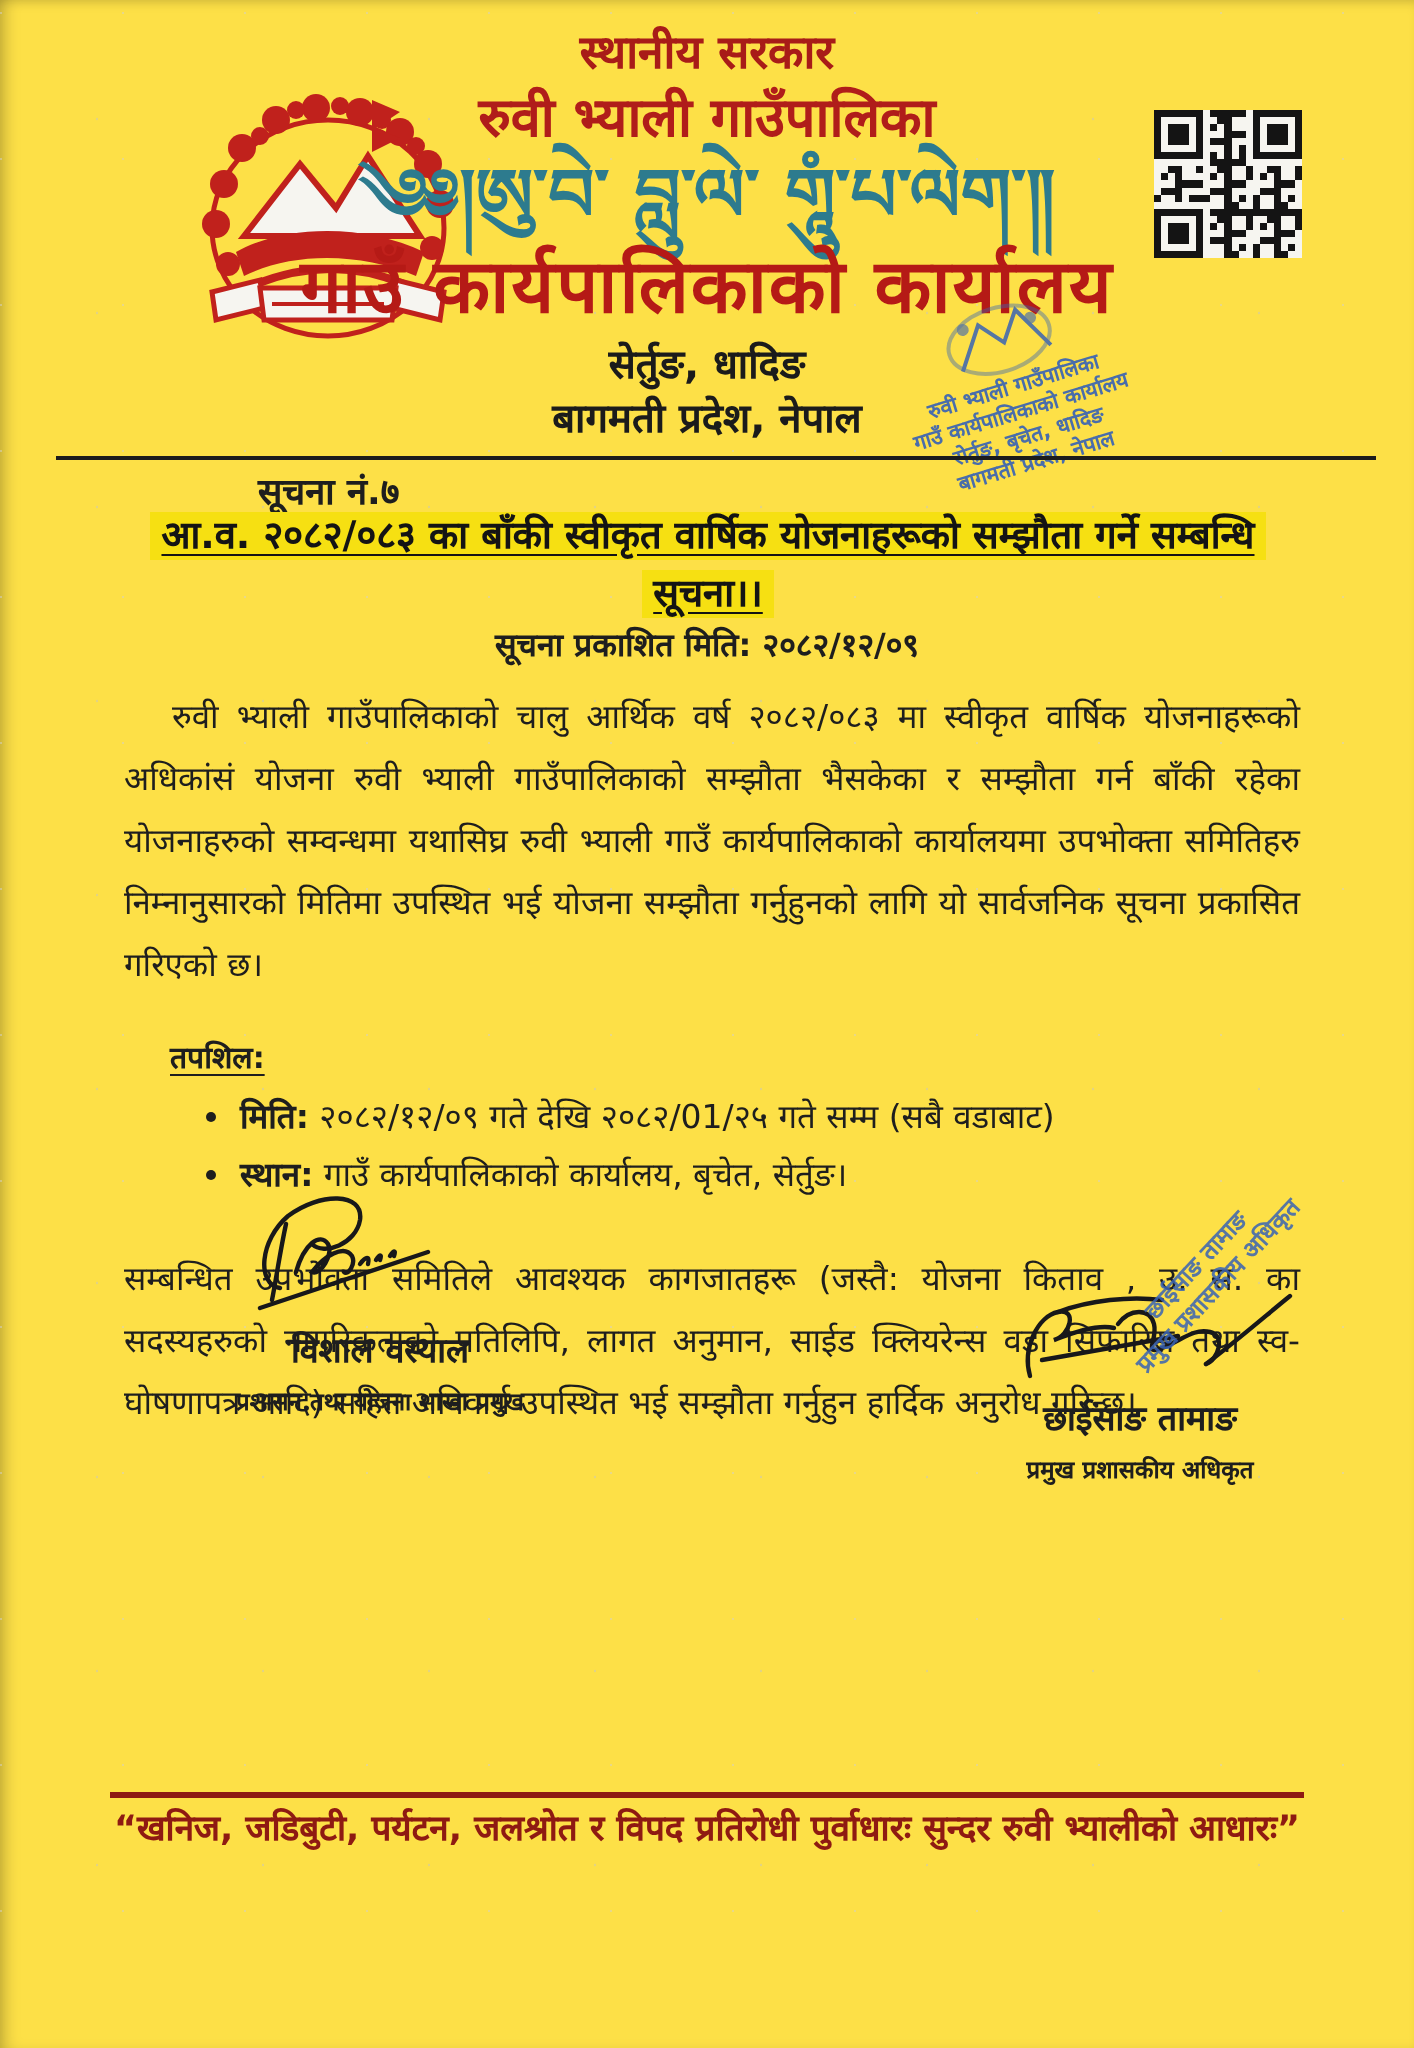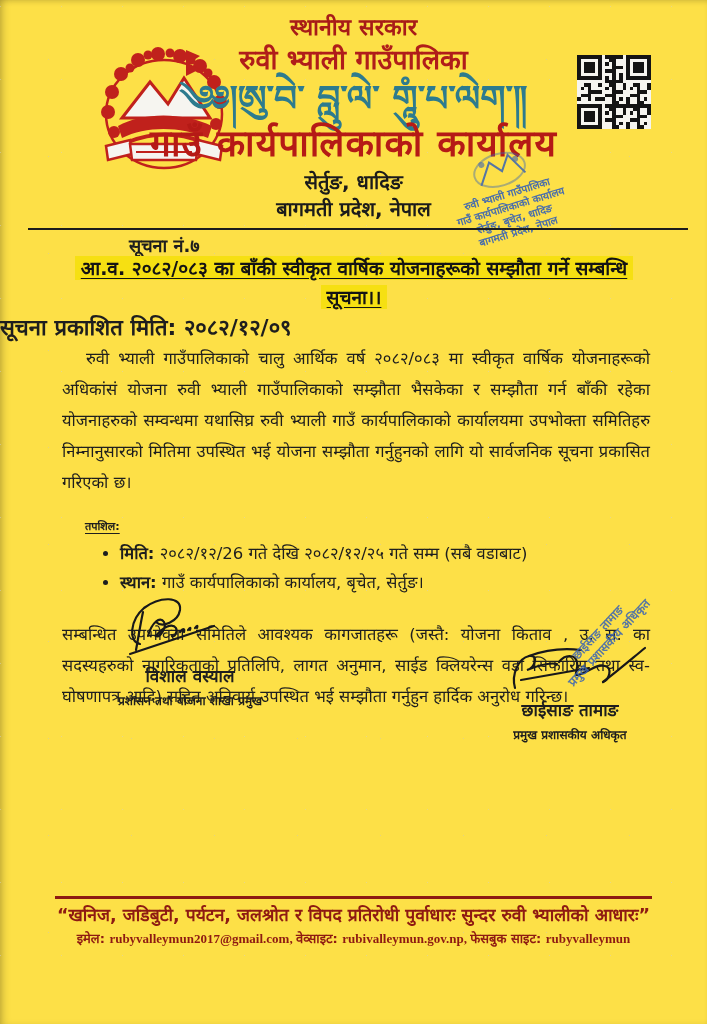--- a/index.html
+++ b/index.html
@@ -28,26 +28,26 @@
   .hstamp .st-line{font-size:10.5px;font-weight:bold;line-height:13px;white-space:nowrap;opacity:.92;}
   .hstamp svg{display:block;margin:0 auto 1px auto;opacity:.85;}
   
   .notice-no{position:absolute;top:233px;left:85px;font-size:18px;font-weight:bold;margin-left:44px;}
   .title-wrap{position:absolute;top:254px;left:64px;width:580px;text-align:center;}
   .title-hl{
     display:inline;background:#f6e012;color:#141414;font-size:19px;font-weight:bold;
     line-height:29px;text-decoration:underline;text-underline-offset:3px;
     padding:1px 6px;-webkit-box-decoration-break:clone;box-decoration-break:clone;
   }
-  .pub-date{position:absolute;top:311px;left:0;width:100%;font-size:22px;font-weight:bold;}
+  .pub-date{position:absolute;top:311px;left:0;width:100%;text-align:center;font-size:16px;font-weight:bold;}
   
   .body-block{position:absolute;top:343px;left:62px;width:588px;}
   .para{font-size:16.5px;line-height:31px;text-align:justify;font-weight:500;}
   .para1{text-indent:24px;}
-  .details-head{margin:20px 0 4px 23px;font-size:11px;font-weight:bold;text-decoration:underline;text-underline-offset:3px;display:inline-block;}
+  .details-head{margin:20px 0 4px 23px;font-size:15px;font-weight:bold;text-decoration:underline;text-underline-offset:3px;display:inline-block;}
   ul.details{margin:2px 0 0 0;padding-left:58px;}
   ul.details li{font-size:16.5px;line-height:29px;font-weight:500;}
   ul.details .b-label{font-weight:bold;}
   .para2{margin-top:22px;}
   
   .sig-left{position:absolute;top:592px;left:75px;width:230px;text-align:center;}
   .sig-right{position:absolute;top:640px;left:455px;width:230px;text-align:center;}
   .sig-img{display:block;margin:0 auto;}
   .sig-name{font-size:17px;font-weight:bold;line-height:25px;}
   .sig-title{font-size:12px;font-weight:bold;line-height:24px;}
@@ -284,21 +284,21 @@
   </div>
   <div class="pub-date">सूचना प्रकाशित मिति: २०८२/१२/०९</div>
 
   <div class="body-block">
     <div class="para para1">रुवी भ्याली गाउँपालिकाको चालु आर्थिक वर्ष २०८२/०८३ मा स्वीकृत वार्षिक योजनाहरूको अधिकांसं योजना रुवी भ्याली गाउँपालिकाको  सम्झौता भैसकेका र सम्झौता गर्न बाँकी रहेका योजनाहरुको सम्वन्धमा यथासिघ्र रुवी भ्याली गाउँ कार्यपालिकाको कार्यालयमा  उपभोक्ता समितिहरु निम्नानुसारको मितिमा उपस्थित भई योजना सम्झौता गर्नुहुनको लागि यो सार्वजनिक सूचना प्रकासित गरिएको छ।</div>
     <div>
       <span class="details-head">तपशिल:</span>
     </div>
     <ul class="details">
       <li>
-        <span class="b-label">मिति:</span><span> २०८२/१२/26 गते देखि २०८२/१२/२५ गते सम्म (सबै वडाबाट)</span>
+        <span class="b-label">मिति:</span><span> २०८२/१२/०९ गते देखि २०८२/01/२५ गते सम्म (सबै वडाबाट)</span>
       </li>
       <li>
         <span class="b-label">स्थान:</span><span> गाउँ कार्यपालिकाको कार्यालय, बृचेत, सेर्तुङ।</span>
       </li>
     </ul>
     <div class="para para2">सम्बन्धित उपभोक्ता समितिले आवश्यक कागजातहरू (जस्तै: योजना किताव , उ. स. का सदस्यहरुको नागरिकताको प्रतिलिपि, लागत अनुमान, साईड क्लियरेन्स वडा सिफारिस तथा स्व-घोषणापत्र आदि) सहित अनिवार्य उपस्थित भई सम्झौता गर्नुहुन हार्दिक अनुरोध गरिन्छ।</div>
   </div>
 
   <div class="sig-left">
     <svg class="sig-img" width="160" height="72" viewBox="0 0 160 72">
@@ -328,16 +328,13 @@
     <div class="sig-title">प्रमुख प्रशासकीय अधिकृत</div>
   </div>
 
   <div class="rstamp">
     <div class="st-line">छाईसाङ तामाङ</div>
     <div class="st-line">प्रमुख प्रशासकीय अधिकृत</div>
   </div>
 
   <div class="footer-rule"></div>
   <div class="slogan">“खनिज, जडिबुटी, पर्यटन, जलश्रोत र विपद प्रतिरोधी पुर्वाधारः सुन्दर रुवी भ्यालीको आधारः”</div>
-  <div class="contact">
-    <span>इमेल: </span><span class="latin">rubyvalleymun2017@gmail.com, </span><span>वेव्साइट: </span><span class="latin">rubivalleymun.gov.np, </span><span>फेसबुक साइट: </span><span class="latin">rubyvalleymun</span>
-  </div>
 </div>
 
 </body></html>

